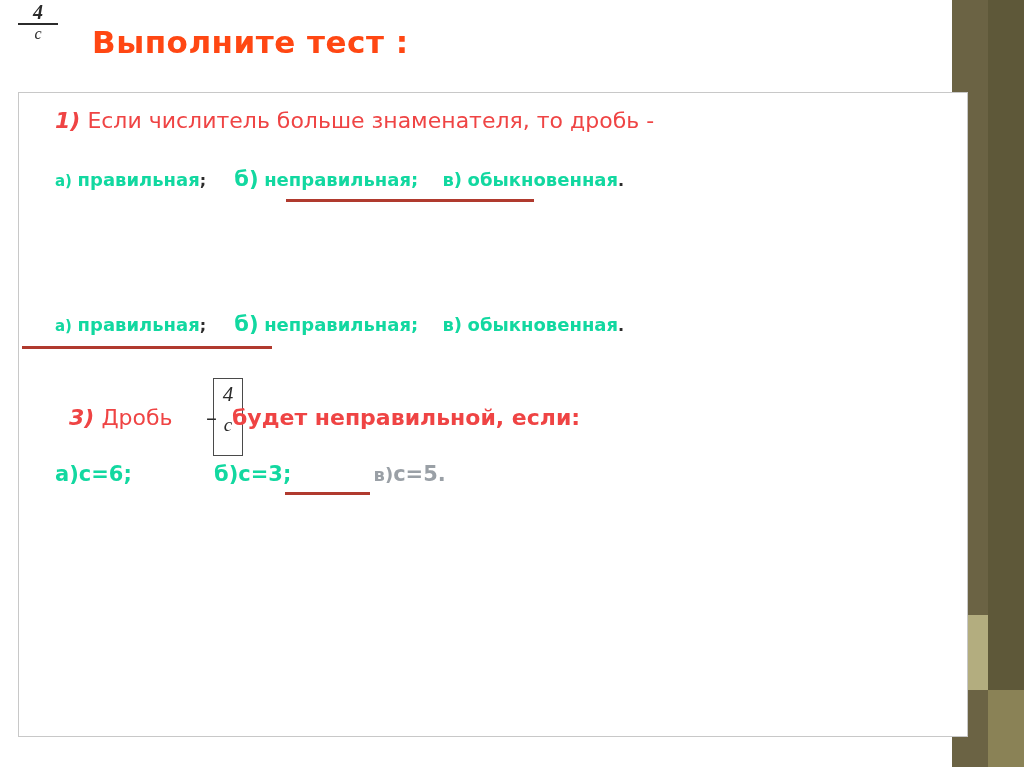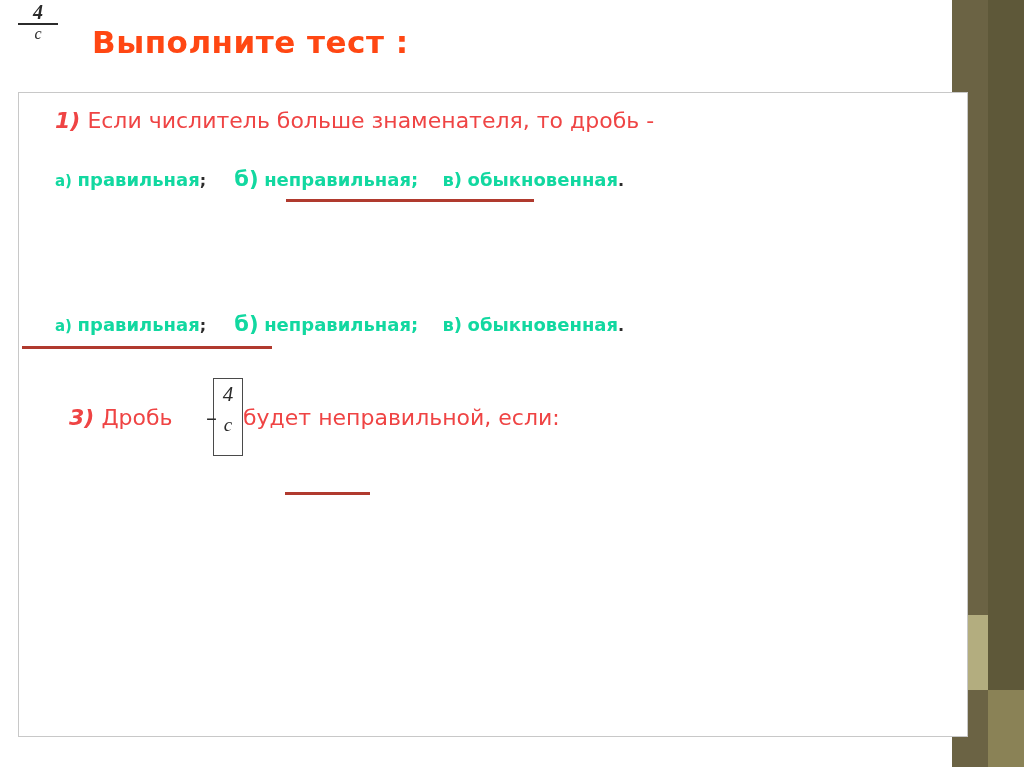--- a/index.html
+++ b/index.html
@@ -219,19 +219,26 @@
   </div>
 
   <div class="frac-box" style="left:213px; top:378px;">
     <div class="frac-inner">
       <span>4</span>
       <span class="den">c</span>
     </div>
   </div>
   <div class="frac-dash" style="left:206px; top:405px;">–</div>
 
-  <div class="q" style="left:243px; top:405px;">
+  <div class="q" style="left:232px; top:405px;font-weight:bold;">
     <span>будет неправильной, если:</span>
   </div>
 
+  <div class="answers" style="left:55px; top:462px;">
+    <span class="ans"><span class="big">а)</span><span class="big">c=6;</span></span>
+    <span style="display:inline-block;width:72px"></span>
+    <span class="ans"><span class="big">б)</span><span class="big">c=3;</span></span>
+    <span style="display:inline-block;width:72px"></span>
+    <span class="ans gray"><span class="mid">в)</span><span class="big">c=5.</span></span>
+  </div>
   <div class="underline" style="left:285px; top:492px; width:85px;"></div>
 
 </div>
 
 </body></html>

